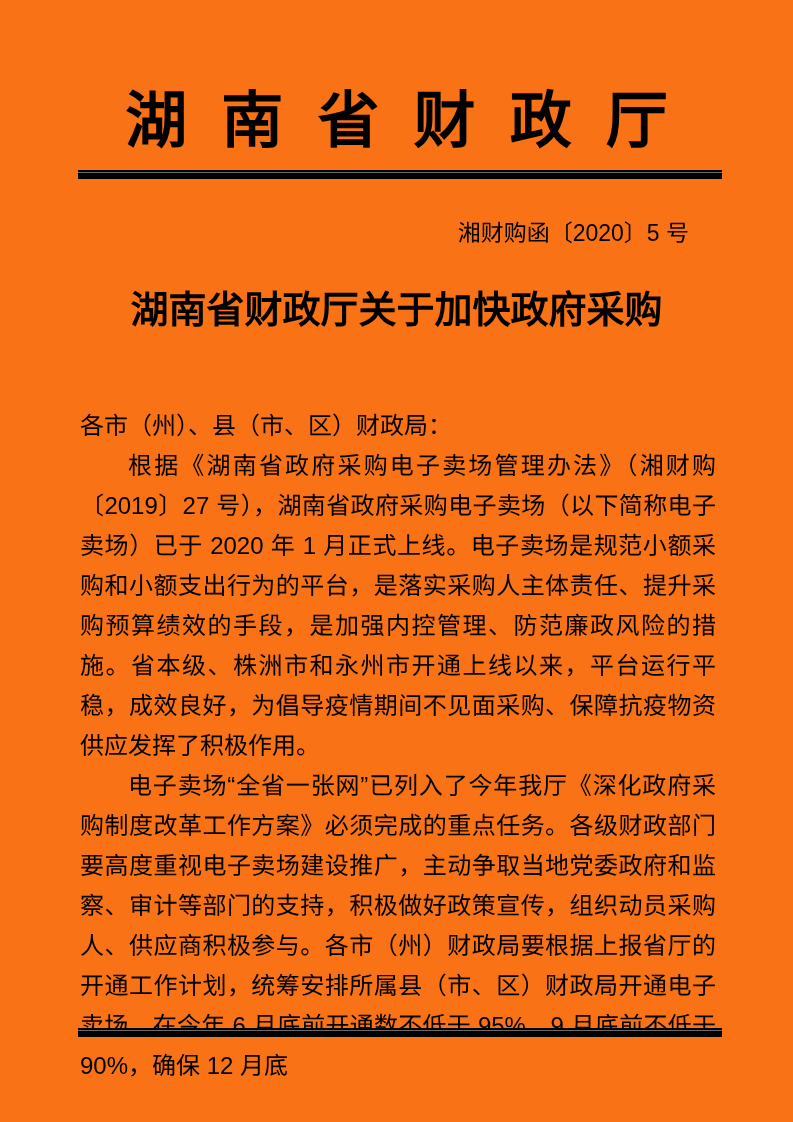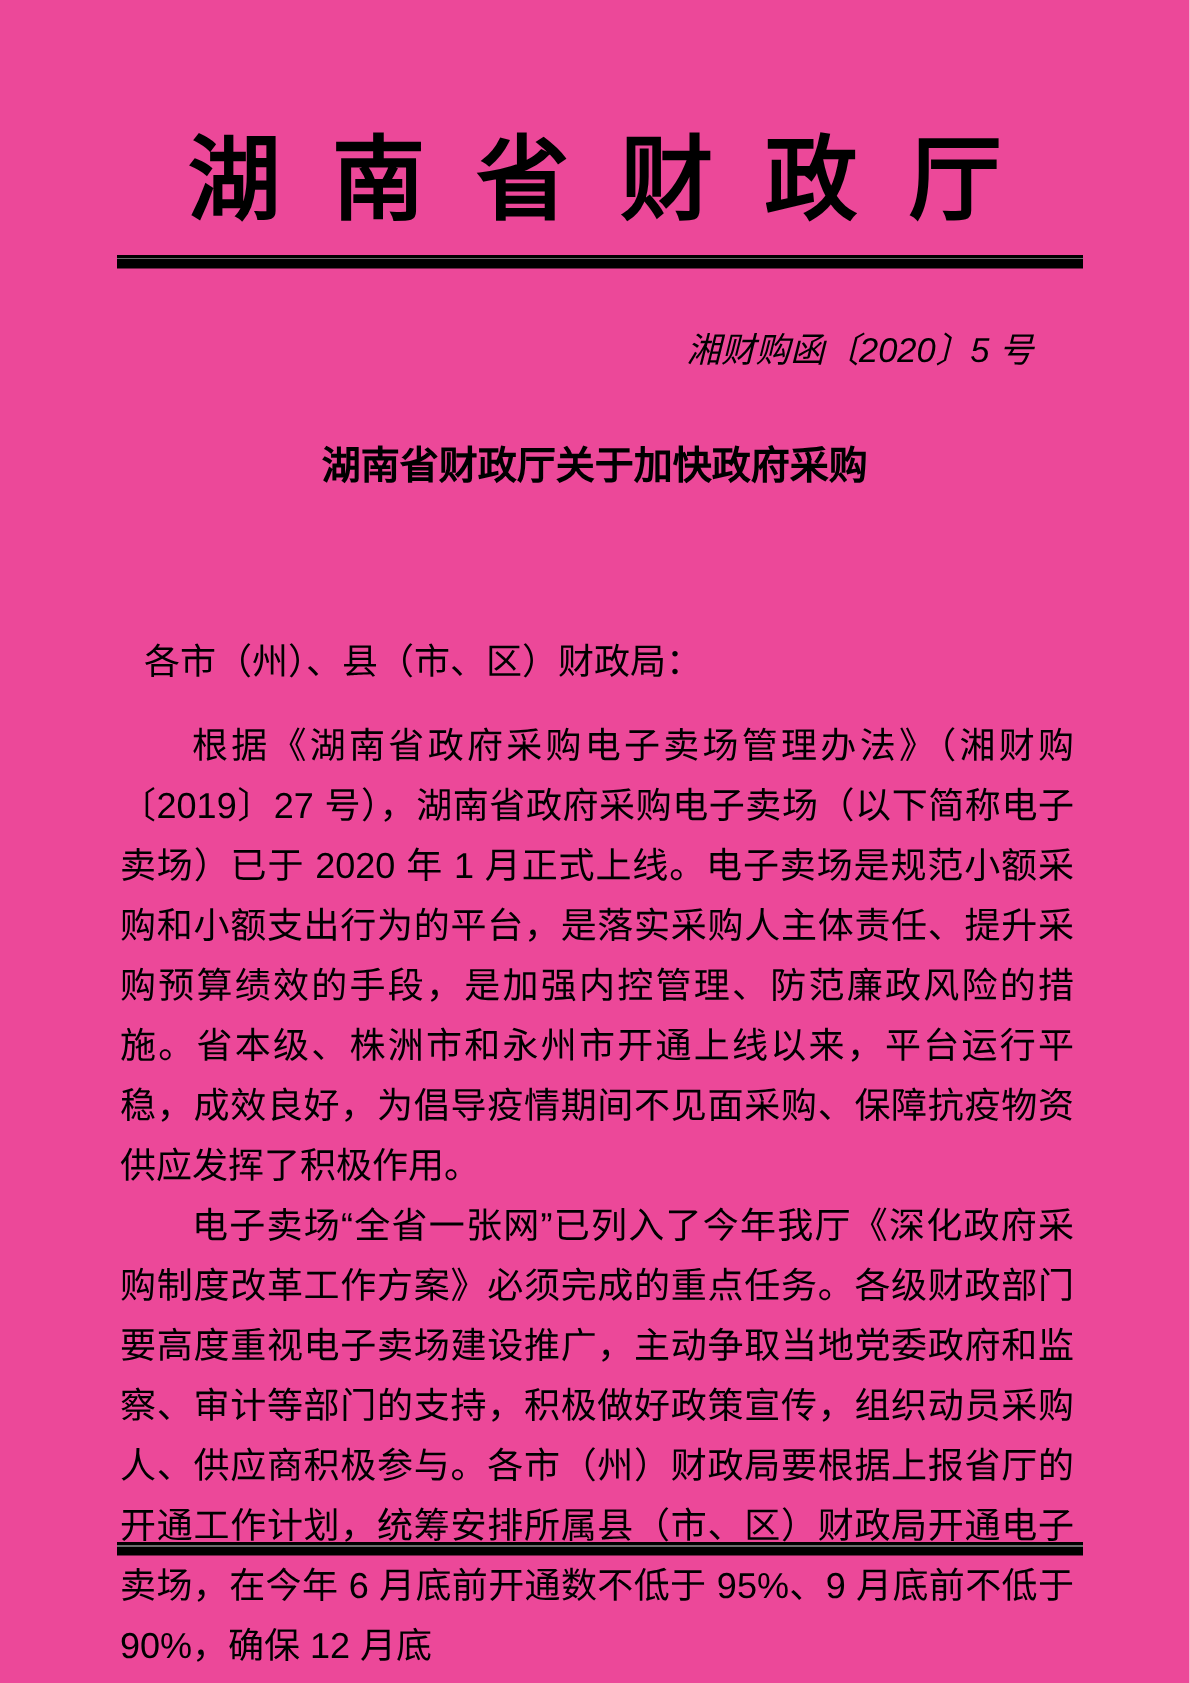--- a/index.html
+++ b/index.html
@@ -4,21 +4,21 @@
 <style>
   html, body {
     margin: 0;
     padding: 0;
     background: #ffffff;
   }
   .page {
     position: relative;
     width: 793px;
     height: 1122px;
-    background: #ec4899;
+    background: #f97316;
     color: #000000;
     overflow: hidden;
     font-family: "Liberation Sans", sans-serif;
   }
   
   .org-name {
     position: absolute;
     top: 84px;
     left: 0;
     width: 100%;
@@ -45,43 +45,42 @@
   .rule-top    { top: 170px; }
   .rule-bottom { top: 1028px; }
 
   .doc-number {
     position: absolute;
     top: 219px;
     right: 104px;
     font-size: 23px;
     line-height: 1.3;
     white-space: nowrap;
-    font-style: italic;
   }
   .doc-title {
     position: absolute;
     top: 287px;
     left: 0;
     width: 100%;
     text-align: center;
-    font-size: 26px;
+    font-size: 38px;
     font-weight: bold;
     line-height: 46px;
   }
   .doc-body {
     position: absolute;
     top: 406px;
     left: 80px;
     width: 636px;
     font-size: 24px;
     line-height: 40px;
     text-align: justify;
   }
   .salutation {
-    margin: 16px;
+    margin: 0;
   }
   .para {
     margin: 0;
     text-indent: 2em;
   }
 </style>
 </head>
 <body>
 
 <div class="page">

